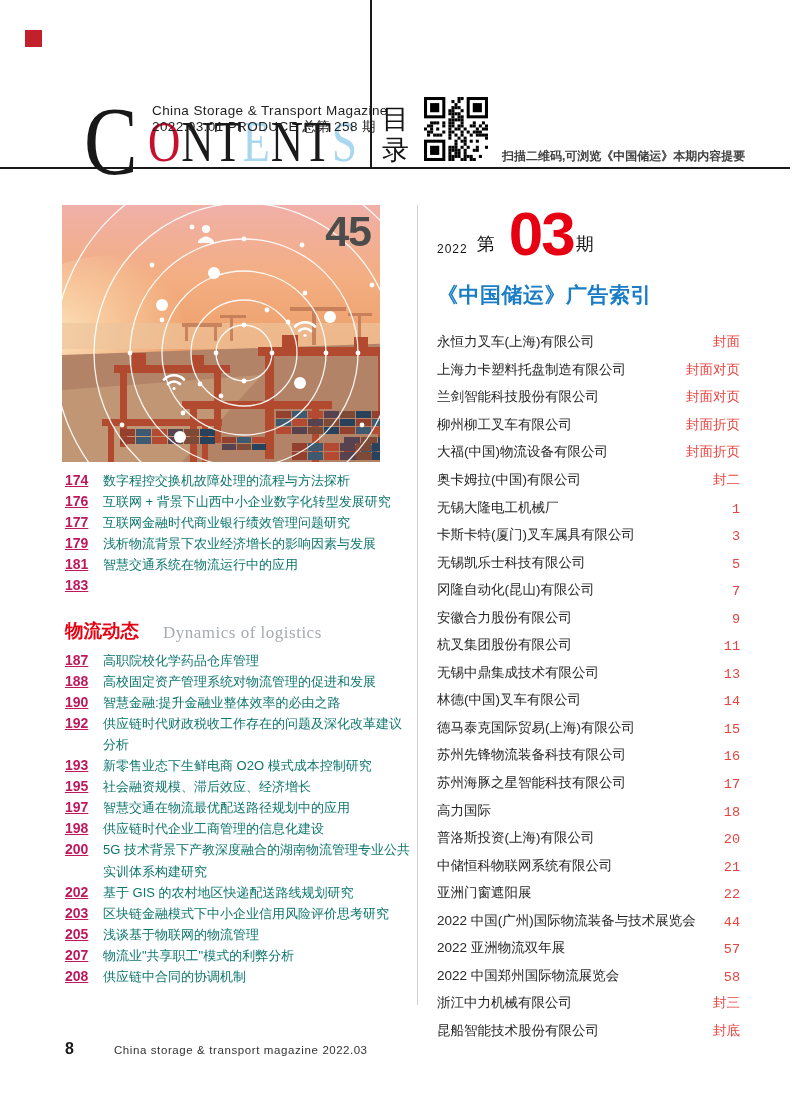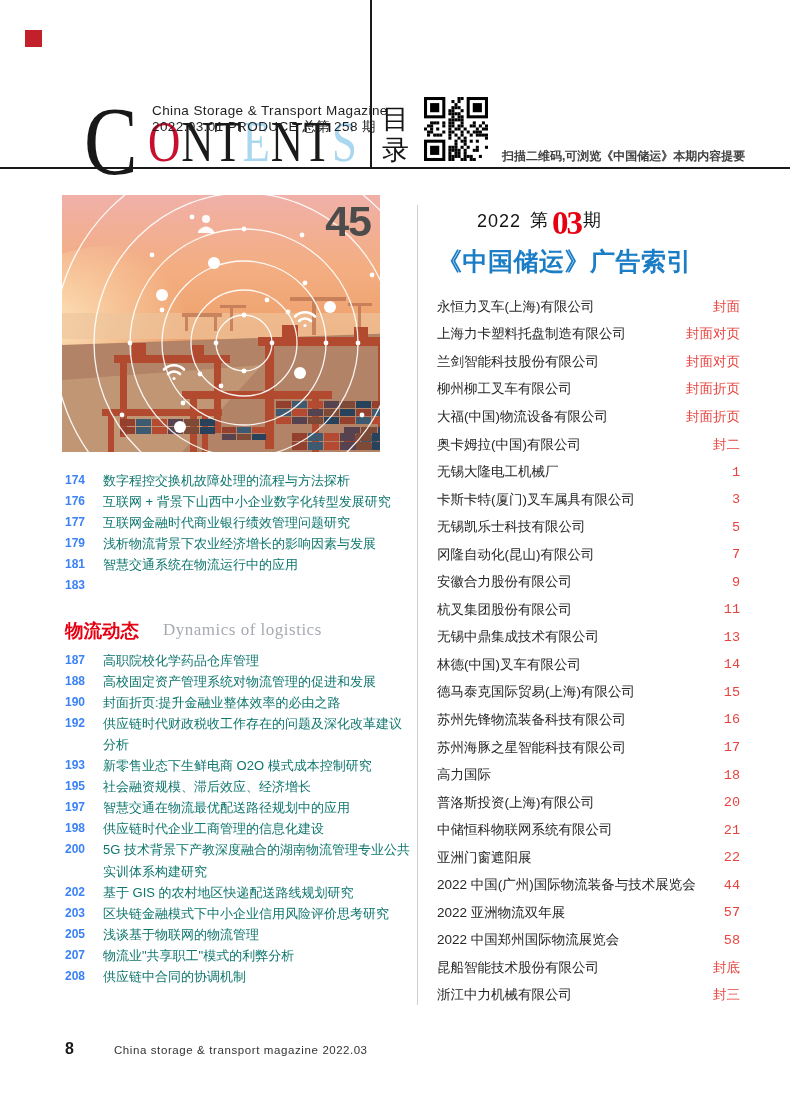--- a/index.html
+++ b/index.html
@@ -14,45 +14,45 @@
   .brand-letters{position:absolute;left:148px;top:114px;font-family:"Liberation Serif","DejaVu Serif",serif;
                  font-size:56px;line-height:1;letter-spacing:1px;transform:scaleX(.80);
                  transform-origin:left top;white-space:nowrap;}
   .hdr-vline{position:absolute;left:370px;top:0;width:2px;height:167px;background:#1a1a1a;}
   .toc-vertical{position:absolute;left:382px;top:104px;display:flex;flex-direction:column;
                 font-size:27px;line-height:31px;color:#151515;}
   .qr{position:absolute;left:424px;top:97px;}
   .qr-caption{position:absolute;left:502px;top:148px;font-size:12px;font-weight:600;color:#404040;}
   .h-rule{position:absolute;left:0;top:167px;width:790px;height:2px;background:#1a1a1a;}
   
-  .photo{position:absolute;left:62px;top:195px;width:318px;height:257px;overflow:hidden;}
+  .photo{position:absolute;left:62px;top:205px;width:318px;height:257px;overflow:hidden;}
   .photo svg{display:block;}
   .photo-num{position:absolute;top:2px;right:9px;font-size:43px;font-weight:bold;
              color:#4c4c4c;letter-spacing:-1px;}
   
   .col-divider{position:absolute;left:417px;top:205px;width:1px;height:800px;background:#cfcfcf;}
   .left-col{position:absolute;left:65px;top:470px;width:347px;}
   .article-row{display:flex;align-items:flex-start;line-height:21.1px;}
-  .art-no{flex:0 0 38px;font-weight:bold;font-size:12px;color:#3b82f6;}
+  .art-no{flex:0 0 38px;font-weight:bold;font-size:14px;color:#be185d;text-decoration:underline;}
   .art-title{font-size:13px;color:#0f766e;}
-  .section-hdr{margin:21px 0 7px 0;display:flex;align-items:center;white-space:nowrap;}
+  .section-hdr{margin:21px 0 7px 0;display:flex;align-items:flex-end;white-space:nowrap;}
   .section-cn{font-size:18.5px;font-weight:bold;color:#e60012;}
   .section-en{margin-left:24px;font-size:17px;color:#a6abb1;
               font-family:"Liberation Serif","DejaVu Serif",serif;letter-spacing:.5px;}
   
   .right-col{position:absolute;left:437px;top:208px;width:303px;}
   .issue-line{display:flex;align-items:flex-end;color:#141414;}
-  .issue-year{font-size:18px;padding-bottom:5px;letter-spacing:1px;margin-left:40px;}
+  .issue-year{font-size:12px;padding-bottom:5px;letter-spacing:1px;}
   .issue-pre{font-size:18px;padding:0 4px 5px 9px;}
-  .issue-num{font-size:33px;line-height:.85;font-weight:bold;color:#e60012;
-             font-family:Liberation Serif, serif;letter-spacing:-2px;}
+  .issue-num{font-size:62px;line-height:.85;font-weight:bold;color:#e60012;
+             font-family:Liberation Sans, sans-serif;letter-spacing:-2px;margin-left:10px;}
   .issue-suf{font-size:18px;padding-bottom:5px;padding-left:2px;}
-  .ad-title{margin-top:8px;font-size:25px;font-weight:bold;color:#1a7dc5;letter-spacing:.5px;}
+  .ad-title{margin-top:20px;font-size:21px;font-weight:bold;color:#1a7dc5;letter-spacing:.5px;}
   .ad-list{margin-top:15px;}
-  .ad-row{height:27.55px;display:flex;justify-content:space-between;align-items:center;}
+  .ad-row{height:27.55px;display:flex;justify-content:space-between;align-items:flex-end;}
   .ad-name{font-size:13.5px;color:#262626;}
   .ad-ref{font-size:13.5px;color:#e8443f;font-family:Liberation Mono, monospace;}
   
   .footer{position:absolute;left:65px;top:1040px;display:flex;align-items:baseline;}
   .foot-page{font-size:16px;font-weight:bold;color:#1a1a1a;}
   .foot-name{margin-left:40px;font-size:11.5px;color:#333;letter-spacing:.6px;}
   .foot-issue{margin-left:4px;font-size:11.5px;color:#333;letter-spacing:.5px;}
 </style>
 </head>
 <body>
@@ -415,21 +415,21 @@
         <div class="article-row">
           <span class="art-no">187</span>
           <span class="art-title">高职院校化学药品仓库管理</span>
         </div>
         <div class="article-row">
           <span class="art-no">188</span>
           <span class="art-title">高校固定资产管理系统对物流管理的促进和发展</span>
         </div>
         <div class="article-row">
           <span class="art-no">190</span>
-          <span class="art-title">封面折页:提升金融业整体效率的必由之路</span>
+          <span class="art-title">智慧金融:提升金融业整体效率的必由之路</span>
         </div>
         <div class="article-row">
           <span class="art-no">192</span>
           <span class="art-title">供应链时代财政税收工作存在的问题及深化改革建议分析</span>
         </div>
         <div class="article-row">
           <span class="art-no">193</span>
           <span class="art-title">新零售业态下生鲜电商 O2O 模式成本控制研究</span>
         </div>
         <div class="article-row">
@@ -570,26 +570,26 @@
         </div>
         <div class="ad-row">
           <span class="ad-name">2022 亚洲物流双年展</span>
           <span class="ad-ref">57</span>
         </div>
         <div class="ad-row">
           <span class="ad-name">2022 中国郑州国际物流展览会</span>
           <span class="ad-ref">58</span>
         </div>
         <div class="ad-row">
+          <span class="ad-name">浙江中力机械有限公司</span>
+          <span class="ad-ref">封三</span>
+        </div>
+        <div class="ad-row">
           <span class="ad-name">昆船智能技术股份有限公司</span>
           <span class="ad-ref">封底</span>
-        </div>
-        <div class="ad-row">
-          <span class="ad-name">浙江中力机械有限公司</span>
-          <span class="ad-ref">封三</span>
         </div>
       </div>
   </div>
 
   <div class="footer">
     <span class="foot-page">8</span>
     <span class="foot-name">China storage &amp; transport magazine</span>
     <span class="foot-issue">2022.03</span>
   </div>
 

